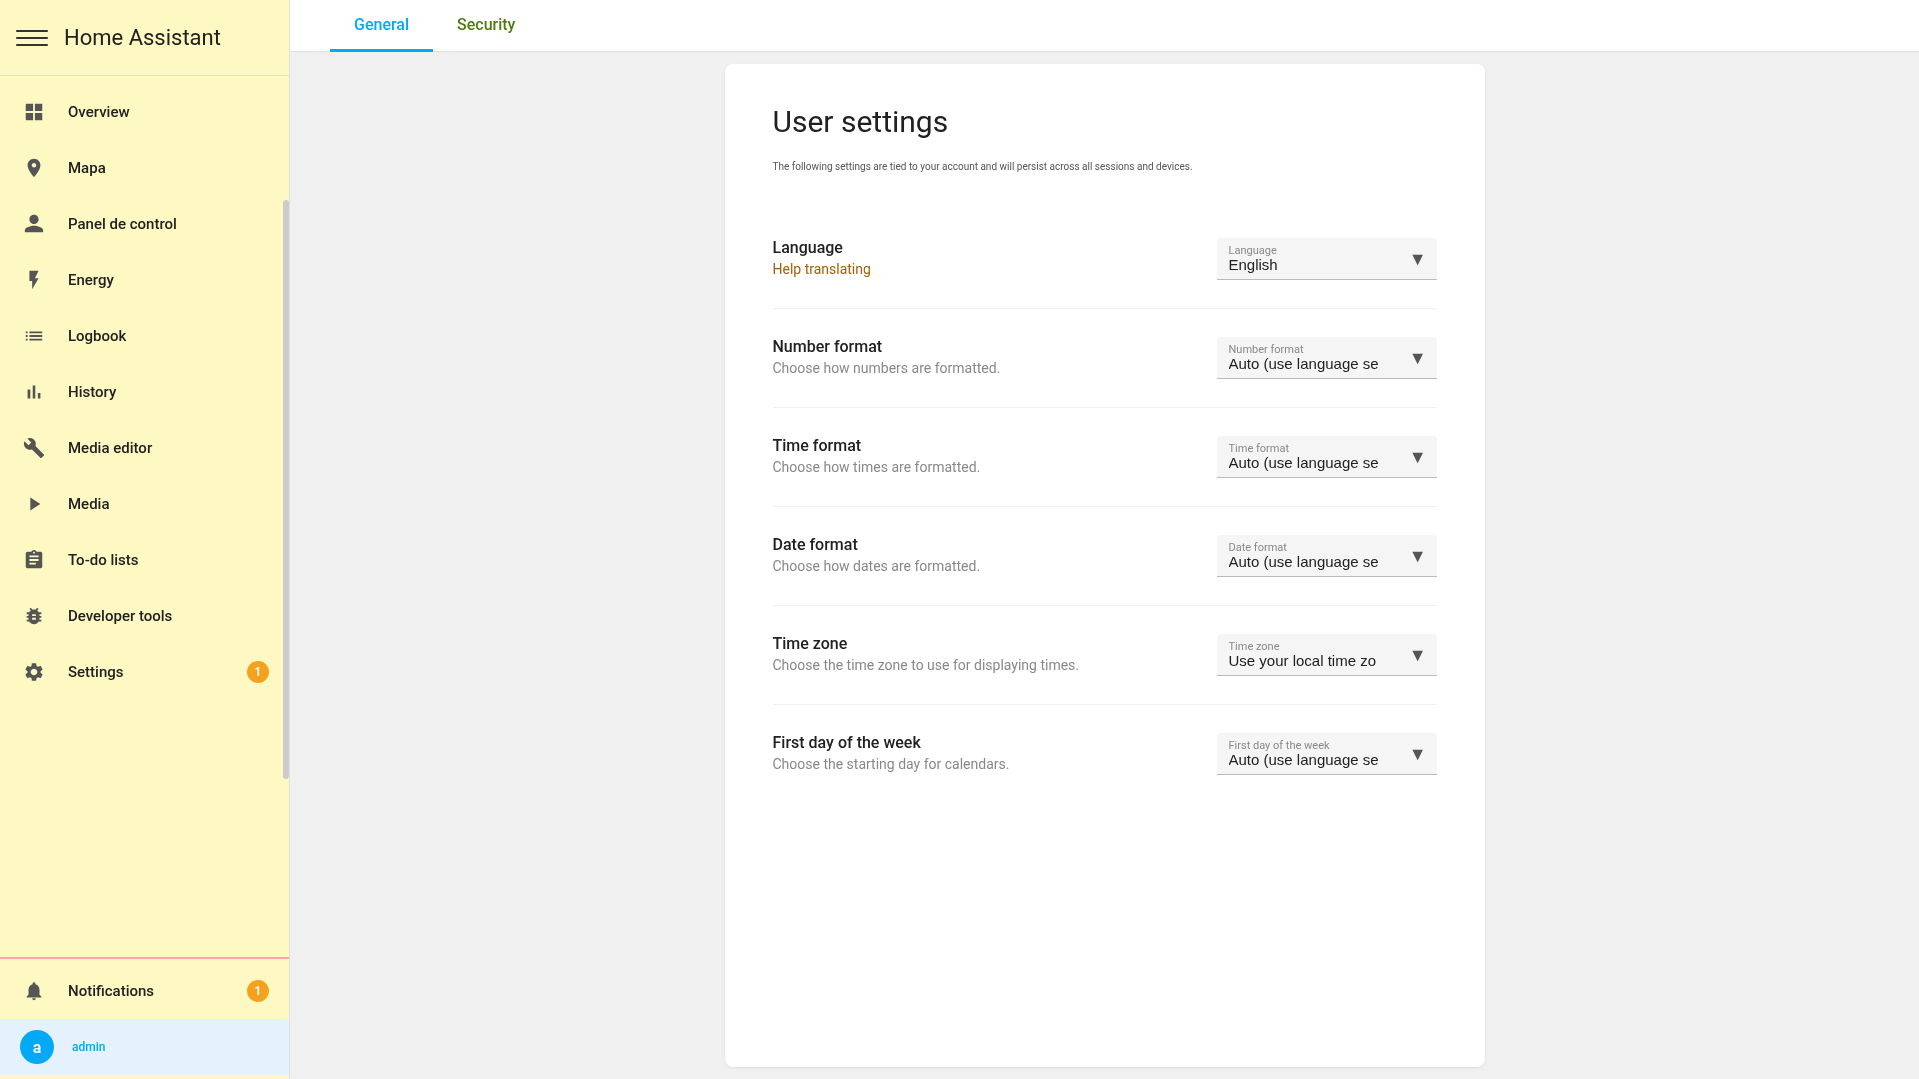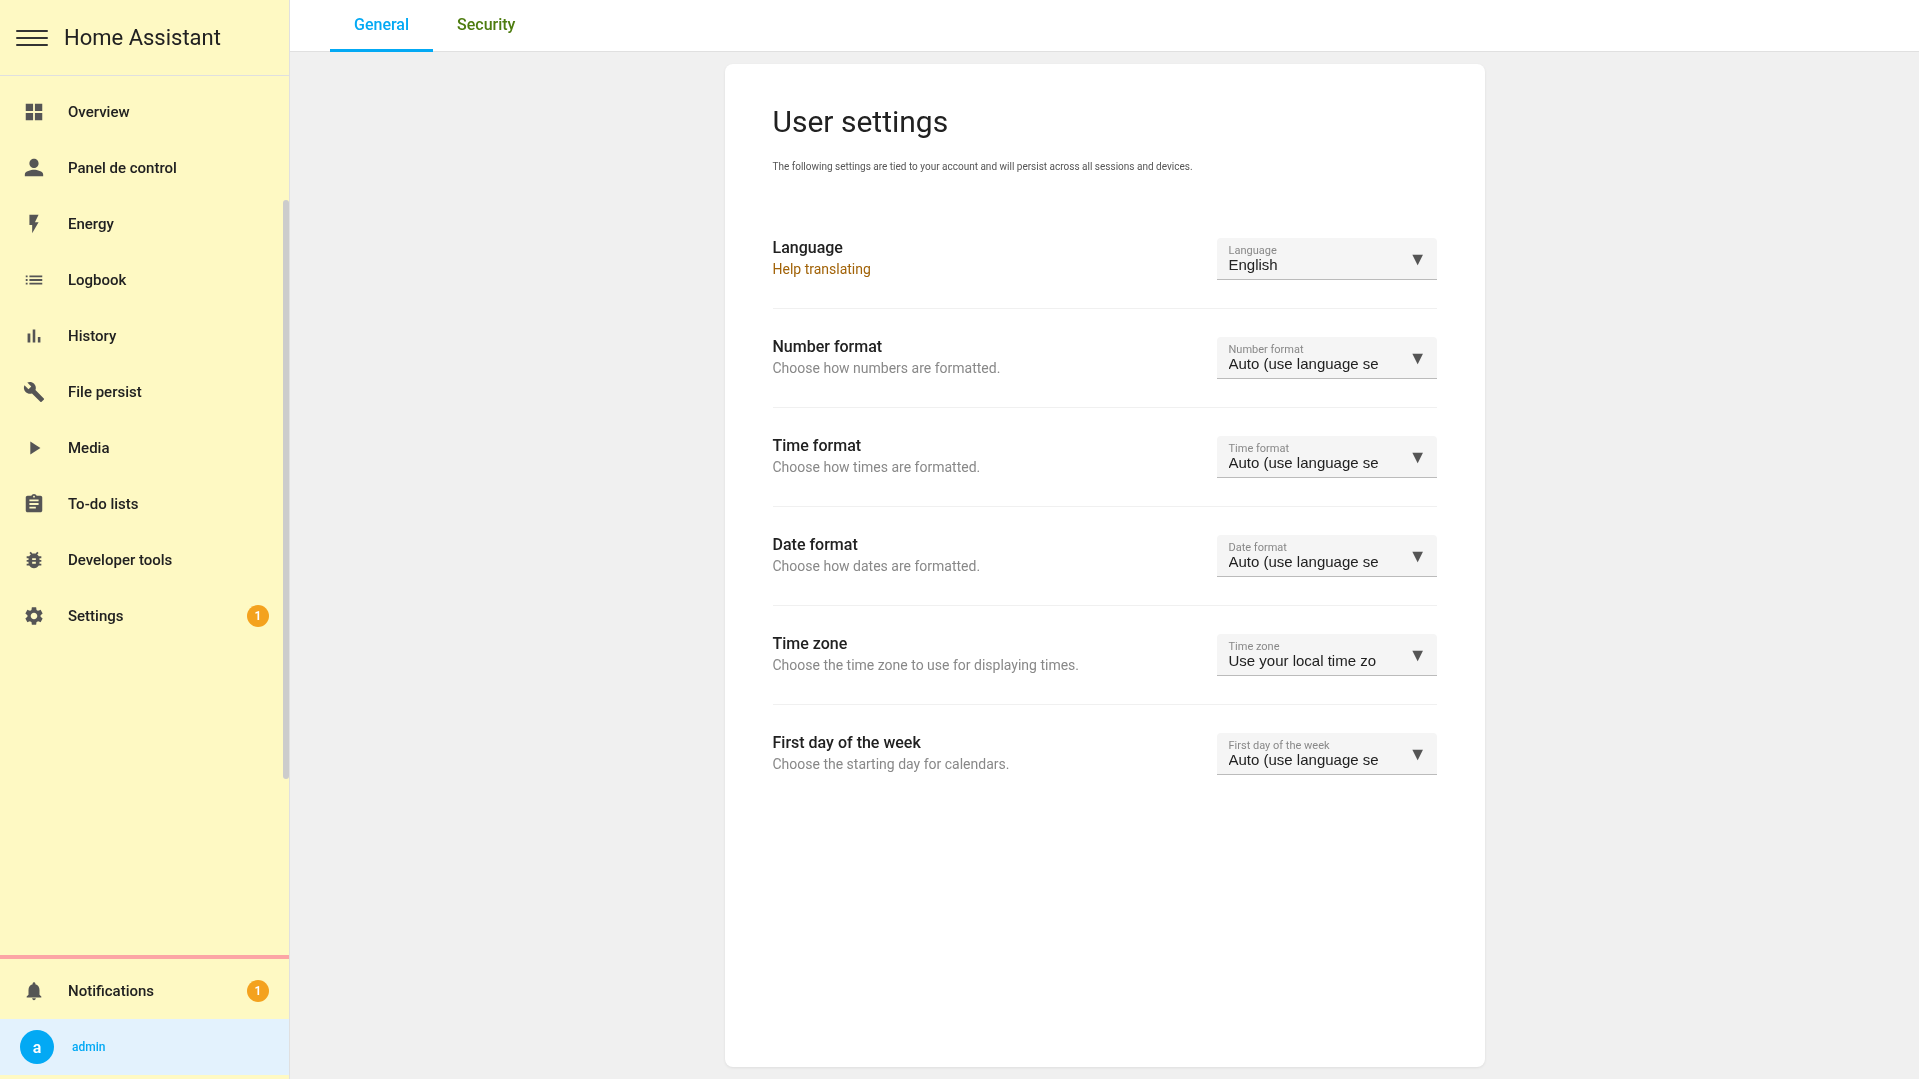--- a/index.html
+++ b/index.html
@@ -111,21 +111,21 @@
       width: 6px;
       background: #ccc;
       position: absolute;
       right: 0;
       top: 200px;
       bottom: 300px;
       border-radius: 3px;
     }
 
     .sidebar-footer {
-      border-top: 4px solid #fca5a5;
+      border-top: 2px solid #fca5a5;
       padding: 4px 0;
     }
 
     .user-item {
       display: flex;
       align-items: center;
       padding: 0 20px;
       height: 56px;
       cursor: pointer;
       background: #e3f2fd;
@@ -320,20 +320,28 @@
 
     <div class="nav-item">
       <div class="nav-icon">
         <svg class="icon-svg" viewBox="0 0 24 24">
             <path d="M3 3h8v8H3zm10 0h8v8h-8zM3 13h8v8H3zm10 0h8v8h-8z"></path>
           </svg>
       </div>
       <span class="nav-label">Overview</span>
     </div>
 
+    <div class="nav-item">
+      <div class="nav-icon">
+        <svg class="icon-svg" viewBox="0 0 24 24">
+            <path d="M12 2C8.13 2 5 5.13 5 9c0 5.25 7 13 7 13s7-7.75 7-13c0-3.87-3.13-7-7-7zm0 9.5c-1.38 0-2.5-1.12-2.5-2.5s1.12-2.5 2.5-2.5 2.5 1.12 2.5 2.5-1.12 2.5-2.5 2.5z"></path>
+          </svg>
+      </div>
+      <span class="nav-label">Mapa</span>
+    </div>
 
     <div class="nav-item">
       <div class="nav-icon">
         <svg class="icon-svg" viewBox="0 0 24 24">
             <path d="M12 12c2.7 0 5-2.3 5-5s-2.3-5-5-5-5 2.3-5 5 2.3 5 5 5zm0 2c-3.3 0-10 1.7-10 5v2h20v-2c0-3.3-6.7-5-10-5z"></path>
           </svg>
       </div>
       <span class="nav-label">Panel de control</span>
     </div>
 
@@ -363,21 +371,21 @@
       </div>
       <span class="nav-label">History</span>
     </div>
 
     <div class="nav-item">
       <div class="nav-icon">
         <svg class="icon-svg" viewBox="0 0 24 24">
             <path d="M22.7 19l-9.1-9.1c.9-2.3.4-5-1.5-6.9-2-2-5-2.4-7.4-1.3L9 6 6 9 1.6 4.7C.4 7.1.9 10.1 2.9 12.1c1.9 1.9 4.6 2.4 6.9 1.5l9.1 9.1c.4.4 1 .4 1.4 0l2.3-2.3c.5-.4.5-1.1.1-1.4z"></path>
           </svg>
       </div>
-      <span class="nav-label">File persist</span>
+      <span class="nav-label">Media editor</span>
     </div>
 
     <div class="nav-item">
       <div class="nav-icon">
         <svg class="icon-svg" viewBox="0 0 24 24">
             <path d="M8 5v14l11-7z"></path>
           </svg>
       </div>
       <span class="nav-label">Media</span>
     </div>

